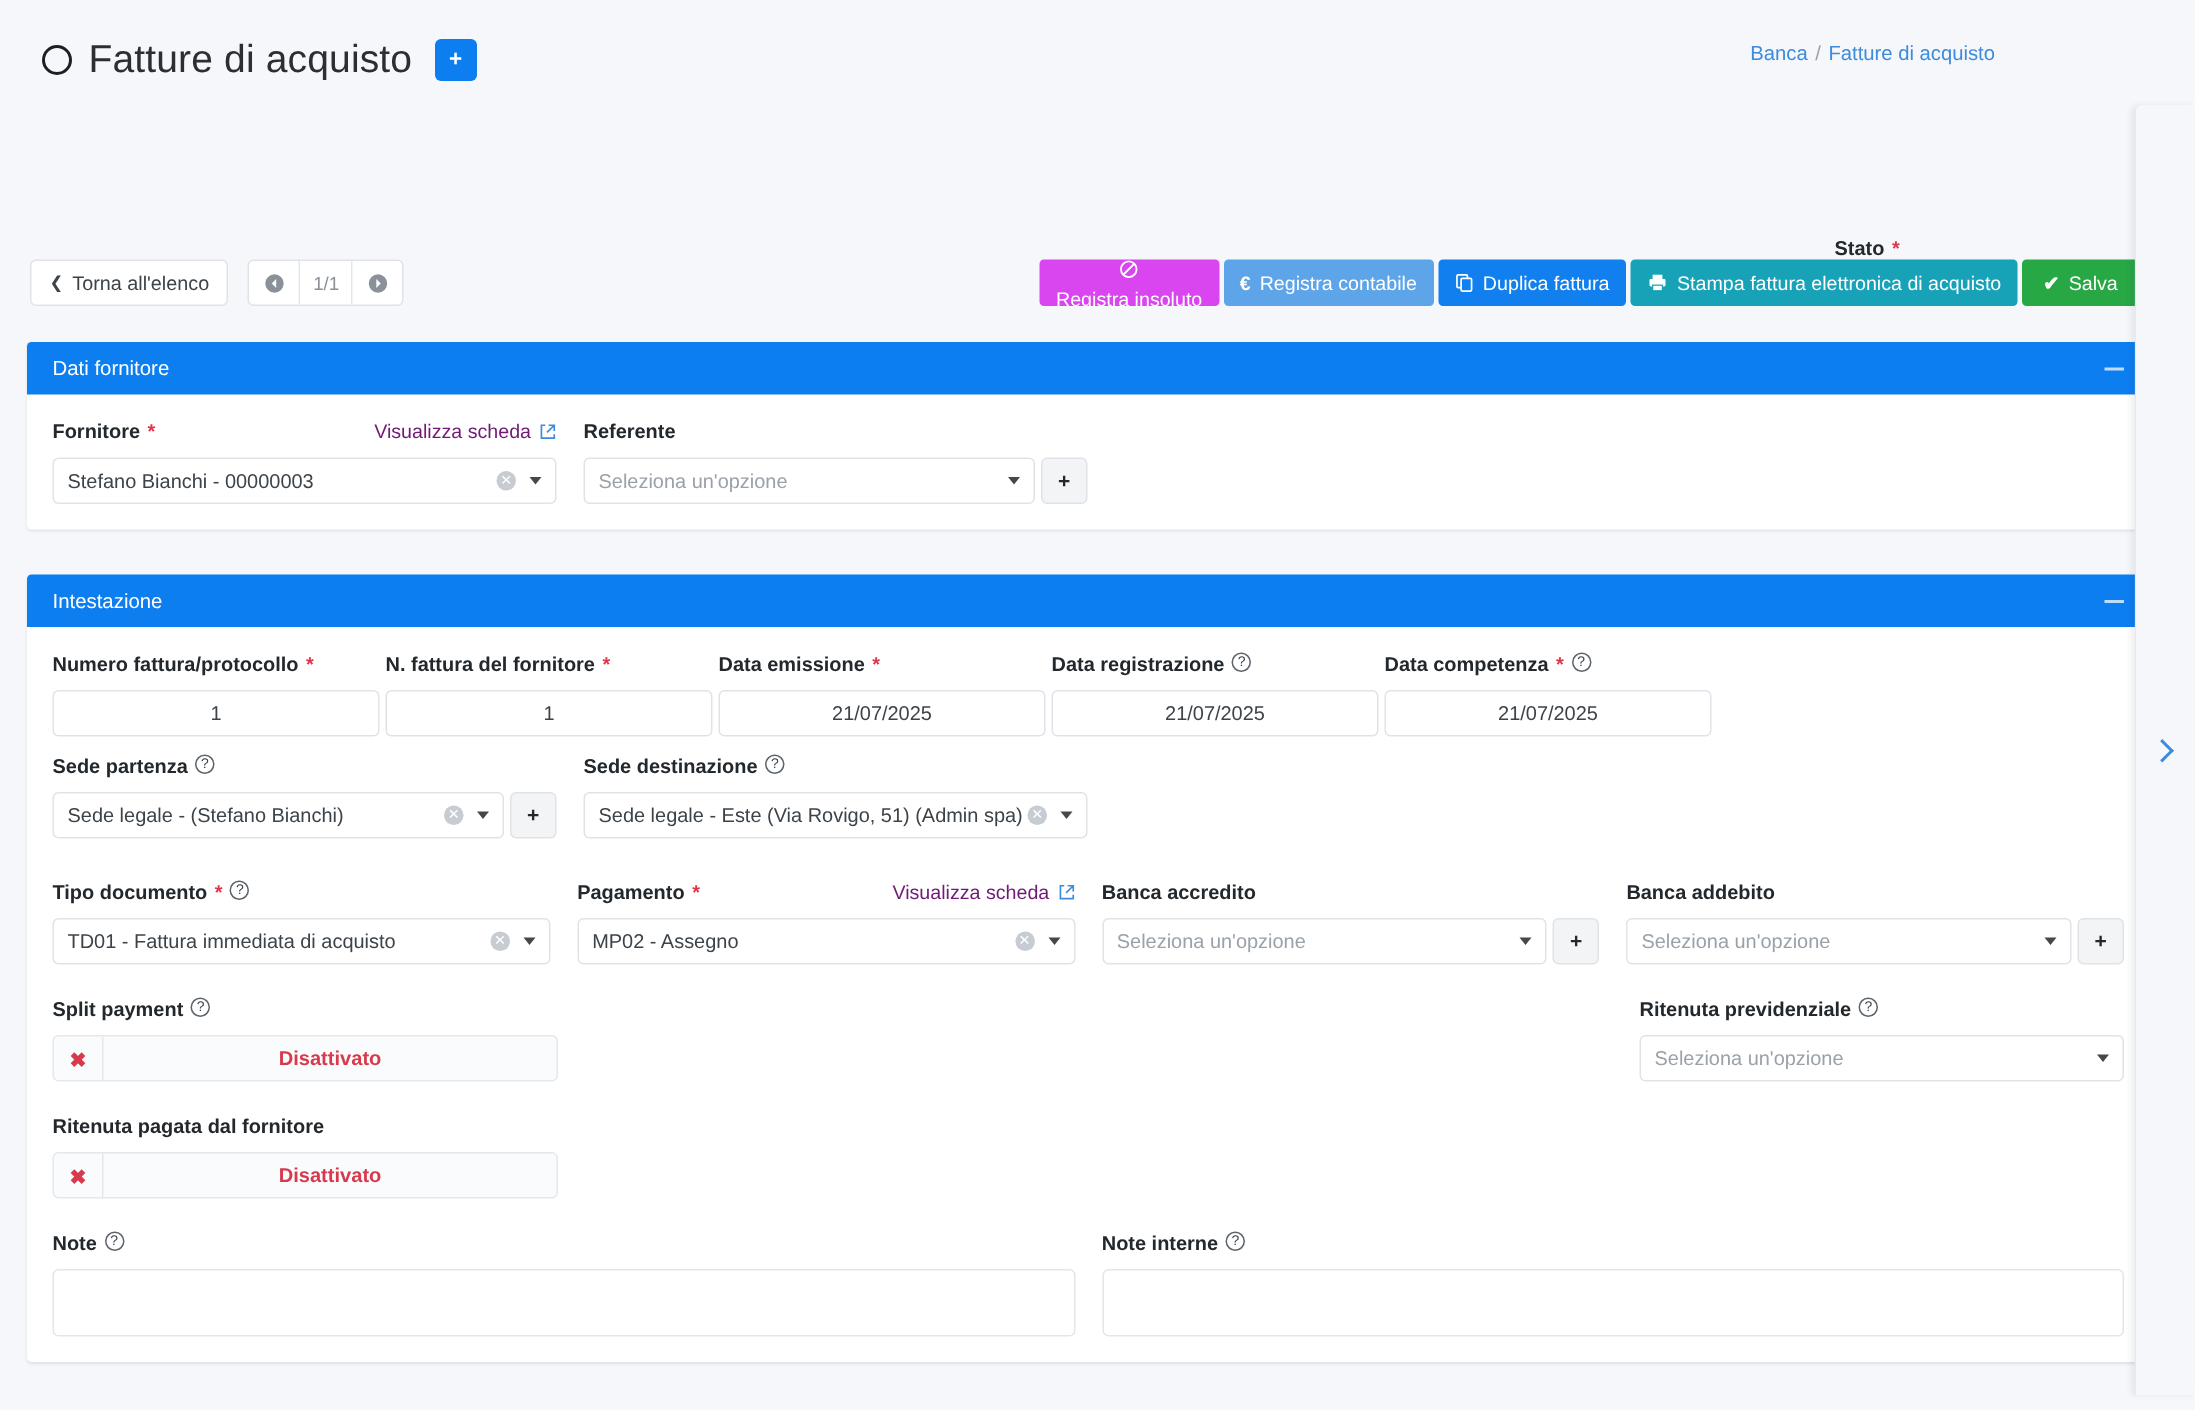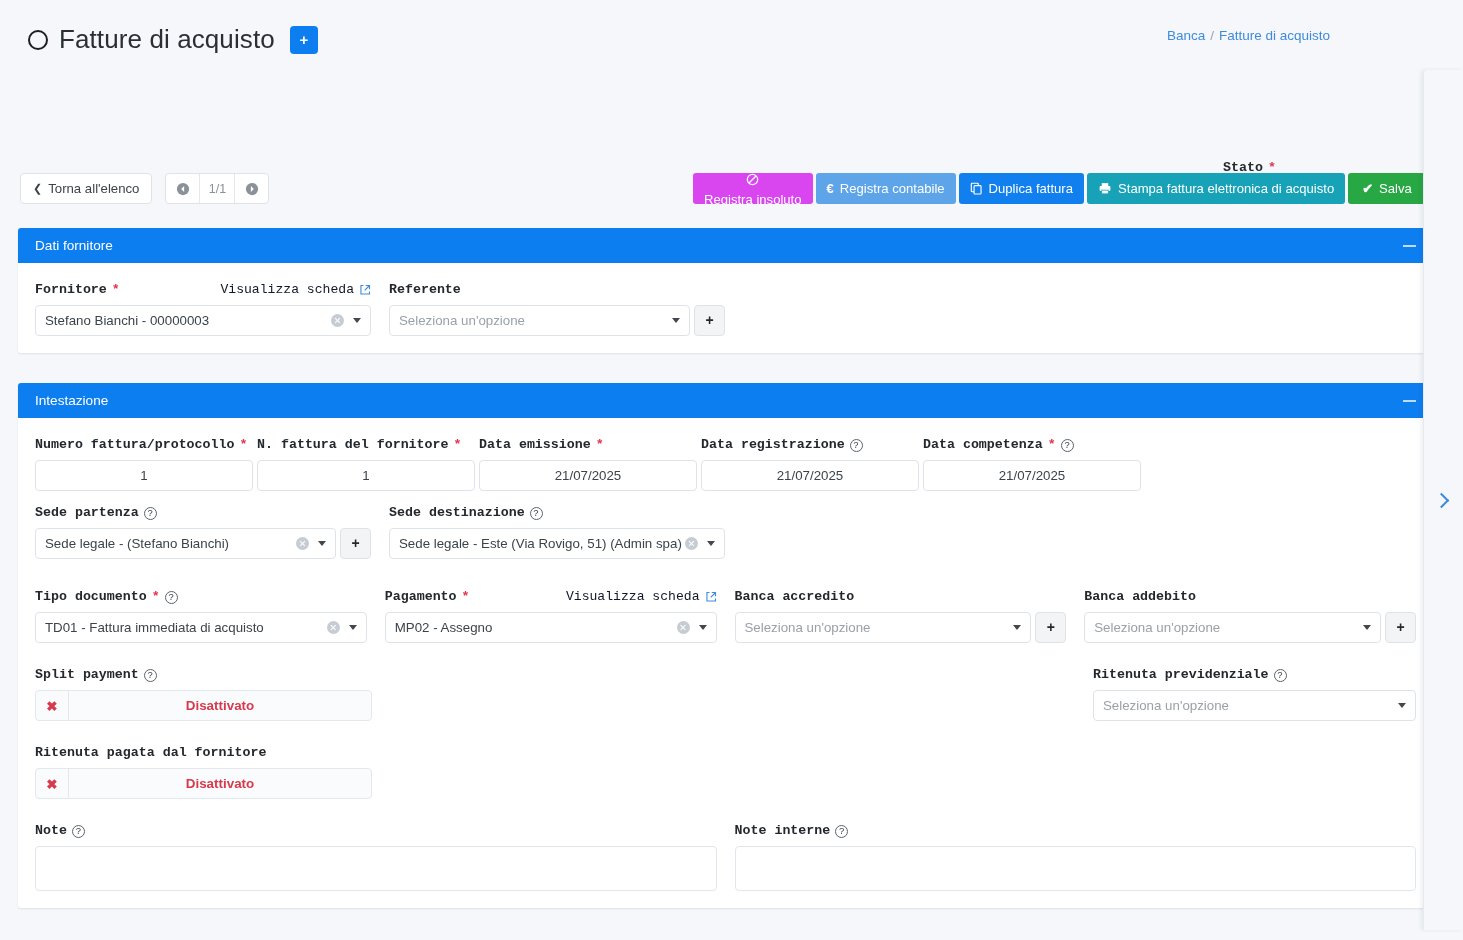--- a/index.html
+++ b/index.html
@@ -87,32 +87,31 @@
     color: #fff; font-size: 13.6px;
   }
   .sec-head .collapse {
     margin-left: auto; width: 13px; height: 2px; background: #bedcfb; display: block;
   }
   .sec-body { padding: 17px; }
 
   
   .lbl {
     font-size: 13.3px; font-weight: 700; color: #23282d;
-    display: flex; align-items: flex-end; gap: 5px; white-space: nowrap;
+    display: flex; align-items: flex-start; gap: 5px; white-space: nowrap;
     height: 17px;
-    font-family: Liberation Mono, monospace;
   }
   .req { color: #e2334a; font-weight: 700; }
   .help {
     width: 13px; height: 13px; border: 1.1px solid #5b636b; border-radius: 50%;
     font-size: 9.3px; line-height: 11.5px; text-align: center; color: #3c4349;
     font-weight: 400; display: inline-block;
   }
   .link-sched {
-    font-size: 13.1px; color: #0f172a; text-decoration: none;
+    font-size: 13.1px; color: #701a75; text-decoration: none;
     display: inline-flex; align-items: center; gap: 5px; font-weight: 400;
     white-space: nowrap; cursor: pointer;
   }
 
   .ctl { margin-top: 8px; display: flex; }
   .sel, .inp {
     height: 31px; background: #fff; border: 1px solid #dfe3e8; border-radius: 4px;
     display: flex; align-items: center; padding: 0 9px; font-size: 13.3px;
     color: #3c4349; flex: 1; min-width: 0; cursor: pointer;
   }

